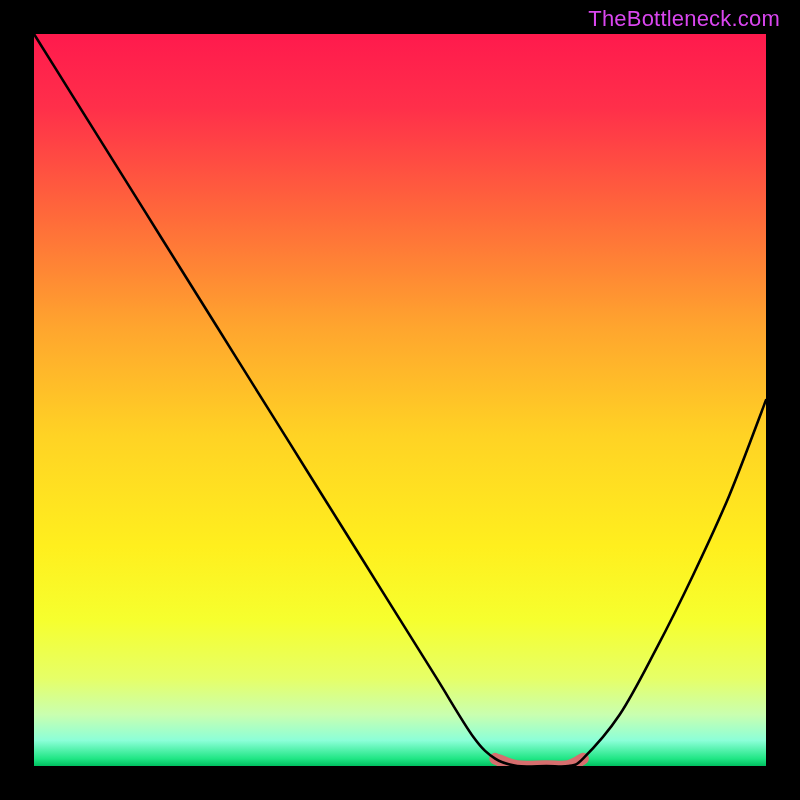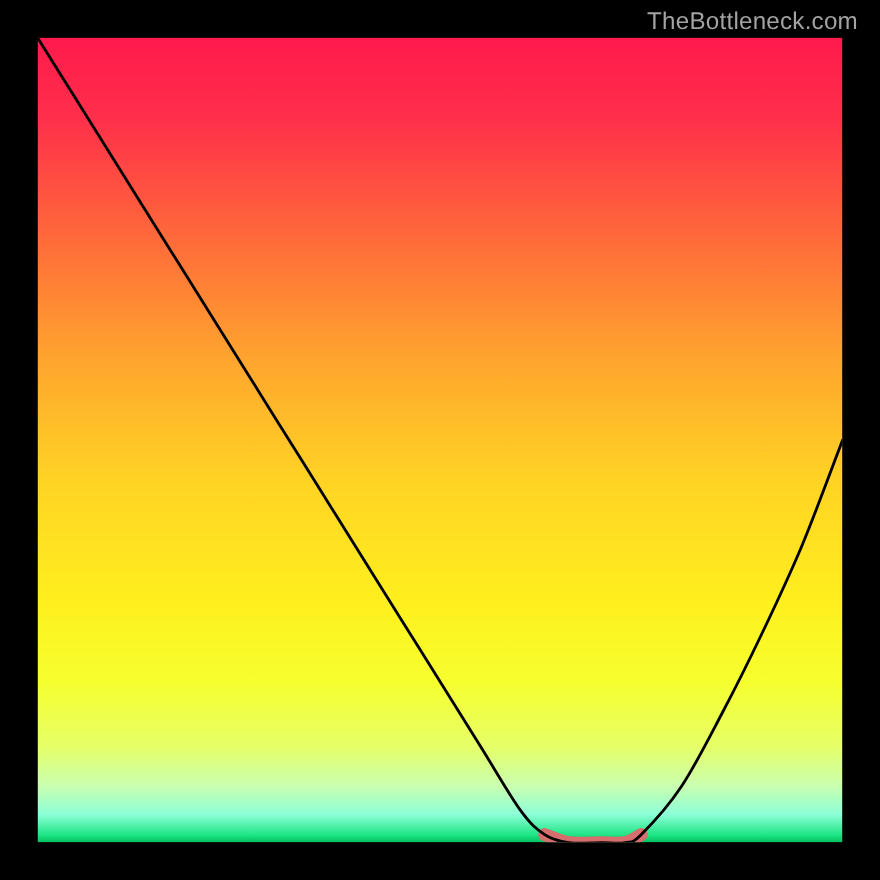--- a/index.html
+++ b/index.html
@@ -31,21 +31,21 @@
     position: absolute;
     left: 0;
     top: 0;
     width: 100%;
     height: 100%;
   }
   .watermark {
     position: absolute;
     top: 6px;
     right: 20px;
-    color: #a3a3a3;
+    color: #d946ef;
     font-size: 22px;
     font-weight: 500;
     letter-spacing: 0.2px;
   }
   svg.curve {
     position: absolute;
     left: 0; top: 0;
     width: 100%;
     height: 100%;
   }

